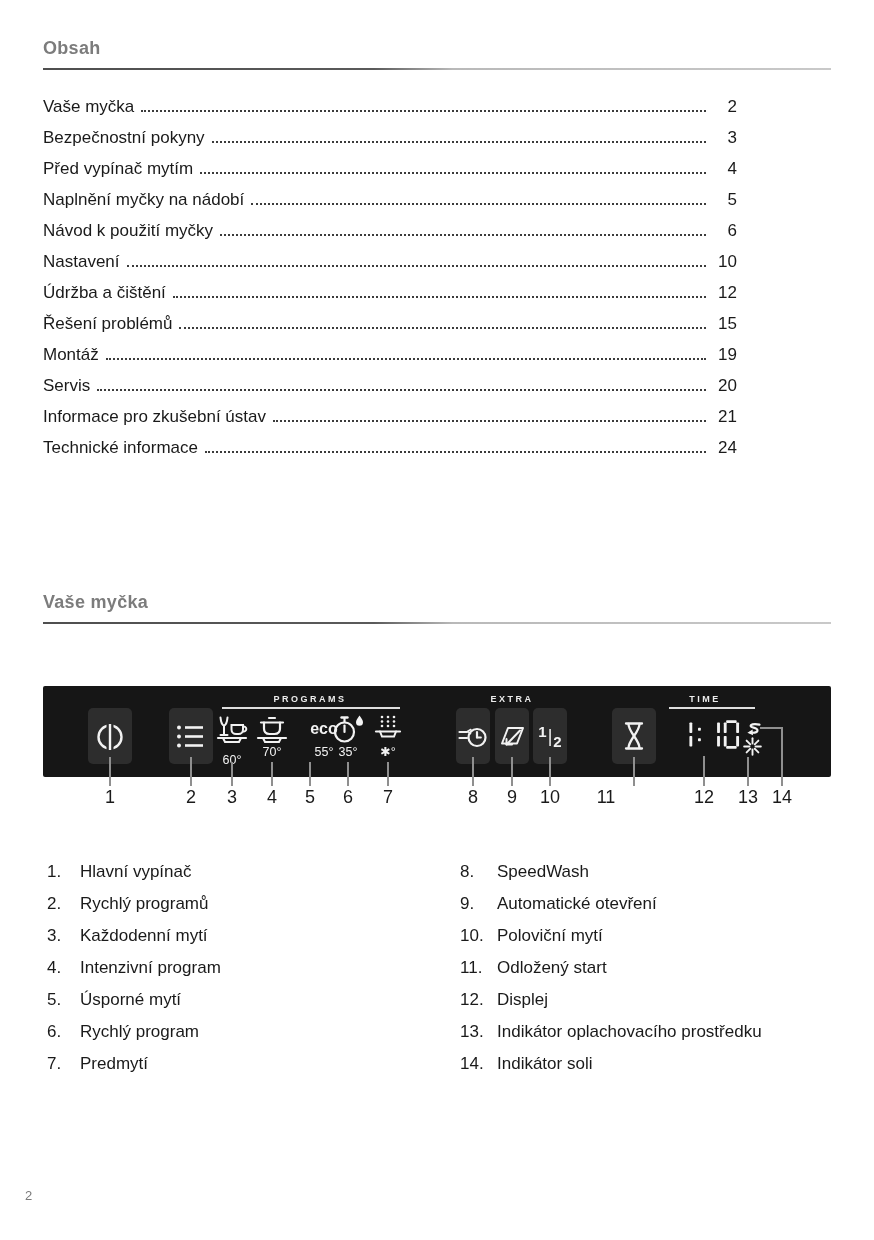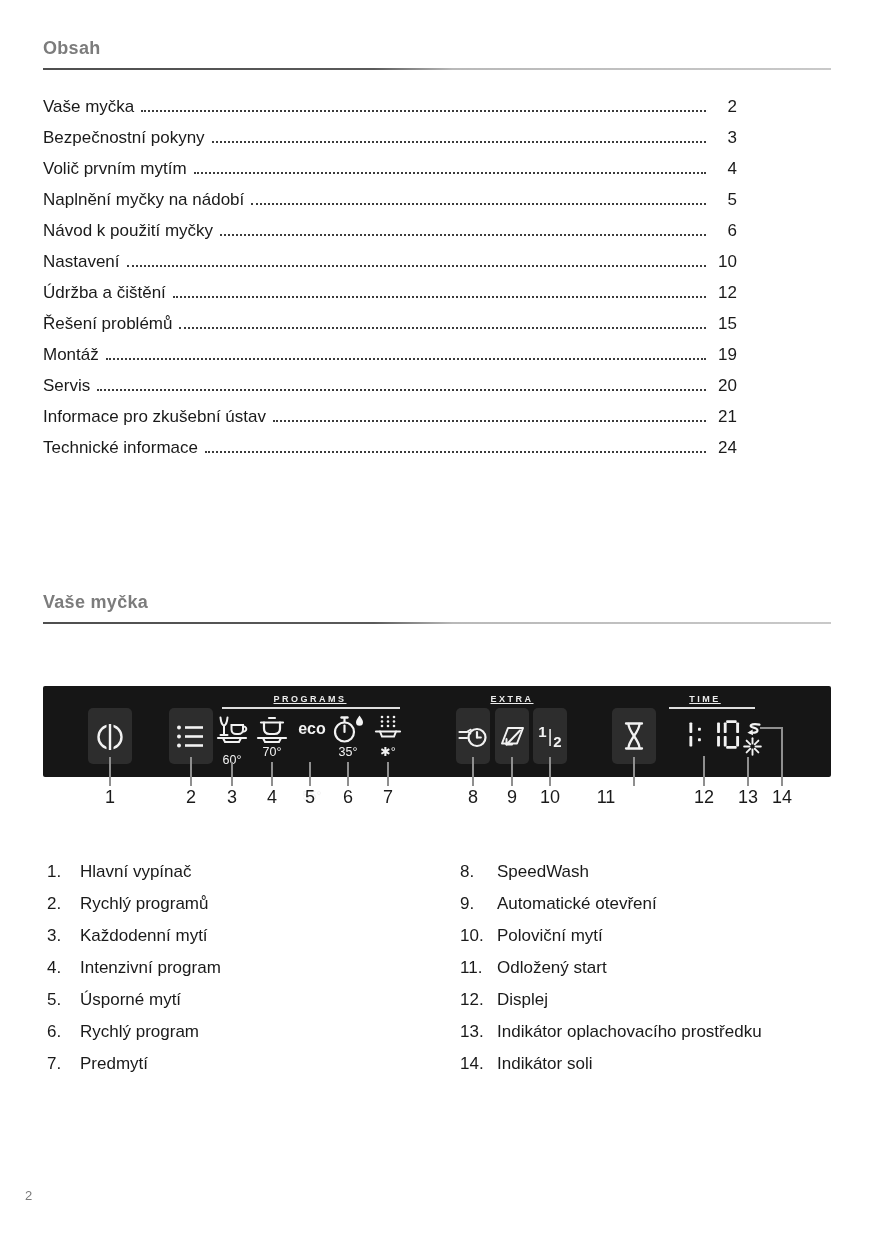--- a/index.html
+++ b/index.html
@@ -25,21 +25,21 @@
     position:absolute;left:43px;top:686px;width:788px;height:91px;
     background:#161616;border-radius:2px;
   }
   .pbtn{
     position:absolute;top:22px;width:44px;height:56px;background:#2d2d2d;border-radius:5px;
     display:flex;align-items:center;justify-content:center;
   }
   .pbtn.sm{width:34px;}
   .grp-label{
     position:absolute;top:8px;text-align:center;color:#ececec;
-    font-size:9px;font-weight:bold;letter-spacing:2.5px;text-decoration:underline;
+    font-size:9px;font-weight:bold;letter-spacing:2.5px;
   }
   .grp-line{position:absolute;top:21px;height:1.5px;background:#dedede;}
   .prog-col{
     position:absolute;top:27px;width:40px;display:flex;flex-direction:column;align-items:center;
   }
   .prog-ico{height:32px;display:flex;align-items:center;justify-content:center;}
   .prog-temp{color:#f2f2f2;font-size:12.5px;line-height:14px;margin-top:0;}
   .eco-word{color:#f2f2f2;font-size:16px;font-weight:bold;line-height:30px;}
   .half{color:#f2f2f2;font-size:15px;font-weight:bold;display:flex;align-items:center;}
   .half .h1{position:relative;top:-5px;}
@@ -76,21 +76,21 @@
         <span class="toc-title">Vaše myčka</span>
         <span class="toc-dots"></span>
         <span class="toc-page">2</span>
       </div>
     <div class="toc-row">
         <span class="toc-title">Bezpečnostní pokyny</span>
         <span class="toc-dots"></span>
         <span class="toc-page">3</span>
       </div>
     <div class="toc-row">
-        <span class="toc-title">Volič prvním mytím</span>
+        <span class="toc-title">Před vypínač mytím</span>
         <span class="toc-dots"></span>
         <span class="toc-page">4</span>
       </div>
     <div class="toc-row">
         <span class="toc-title">Naplnění myčky na nádobí</span>
         <span class="toc-dots"></span>
         <span class="toc-page">5</span>
       </div>
     <div class="toc-row">
         <span class="toc-title">Návod k použití myčky</span>
@@ -186,21 +186,21 @@
           <line x1="15" y1="4" x2="21" y2="4"></line>
           <line x1="7" y1="8.5" x2="29" y2="8.5"></line>
           <path d="M10,8.5 V14.5 Q10,20 15.5,20 H20.5 Q26,20 26,14.5 V8.5"></path>
           <line x1="4" y1="24" x2="32" y2="24"></line>
           <path d="M9,24 L11,28 H25 L27,24" stroke-width="2"></path>
         </svg>
       </span>
       <span class="prog-temp">70°</span>
     </div>
 
-    <div class="prog-col" style="left:249px;gap:44px;">
+    <div class="prog-col" style="left:261px;">
       <span class="prog-ico">
           <span class="eco-word">eco</span>
         </span>
       <span class="prog-temp">55°</span>
     </div>
 
     <div class="prog-col" style="left:285px;">
       <span class="prog-ico">
         <svg width="36" height="31" viewBox="0 0 36 31" fill="none" stroke="#f2f2f2" stroke-width="2.2" stroke-linecap="round">
           <line x1="11.5" y1="3.5" x2="17.5" y2="3.5" stroke-width="2.4"></line>

